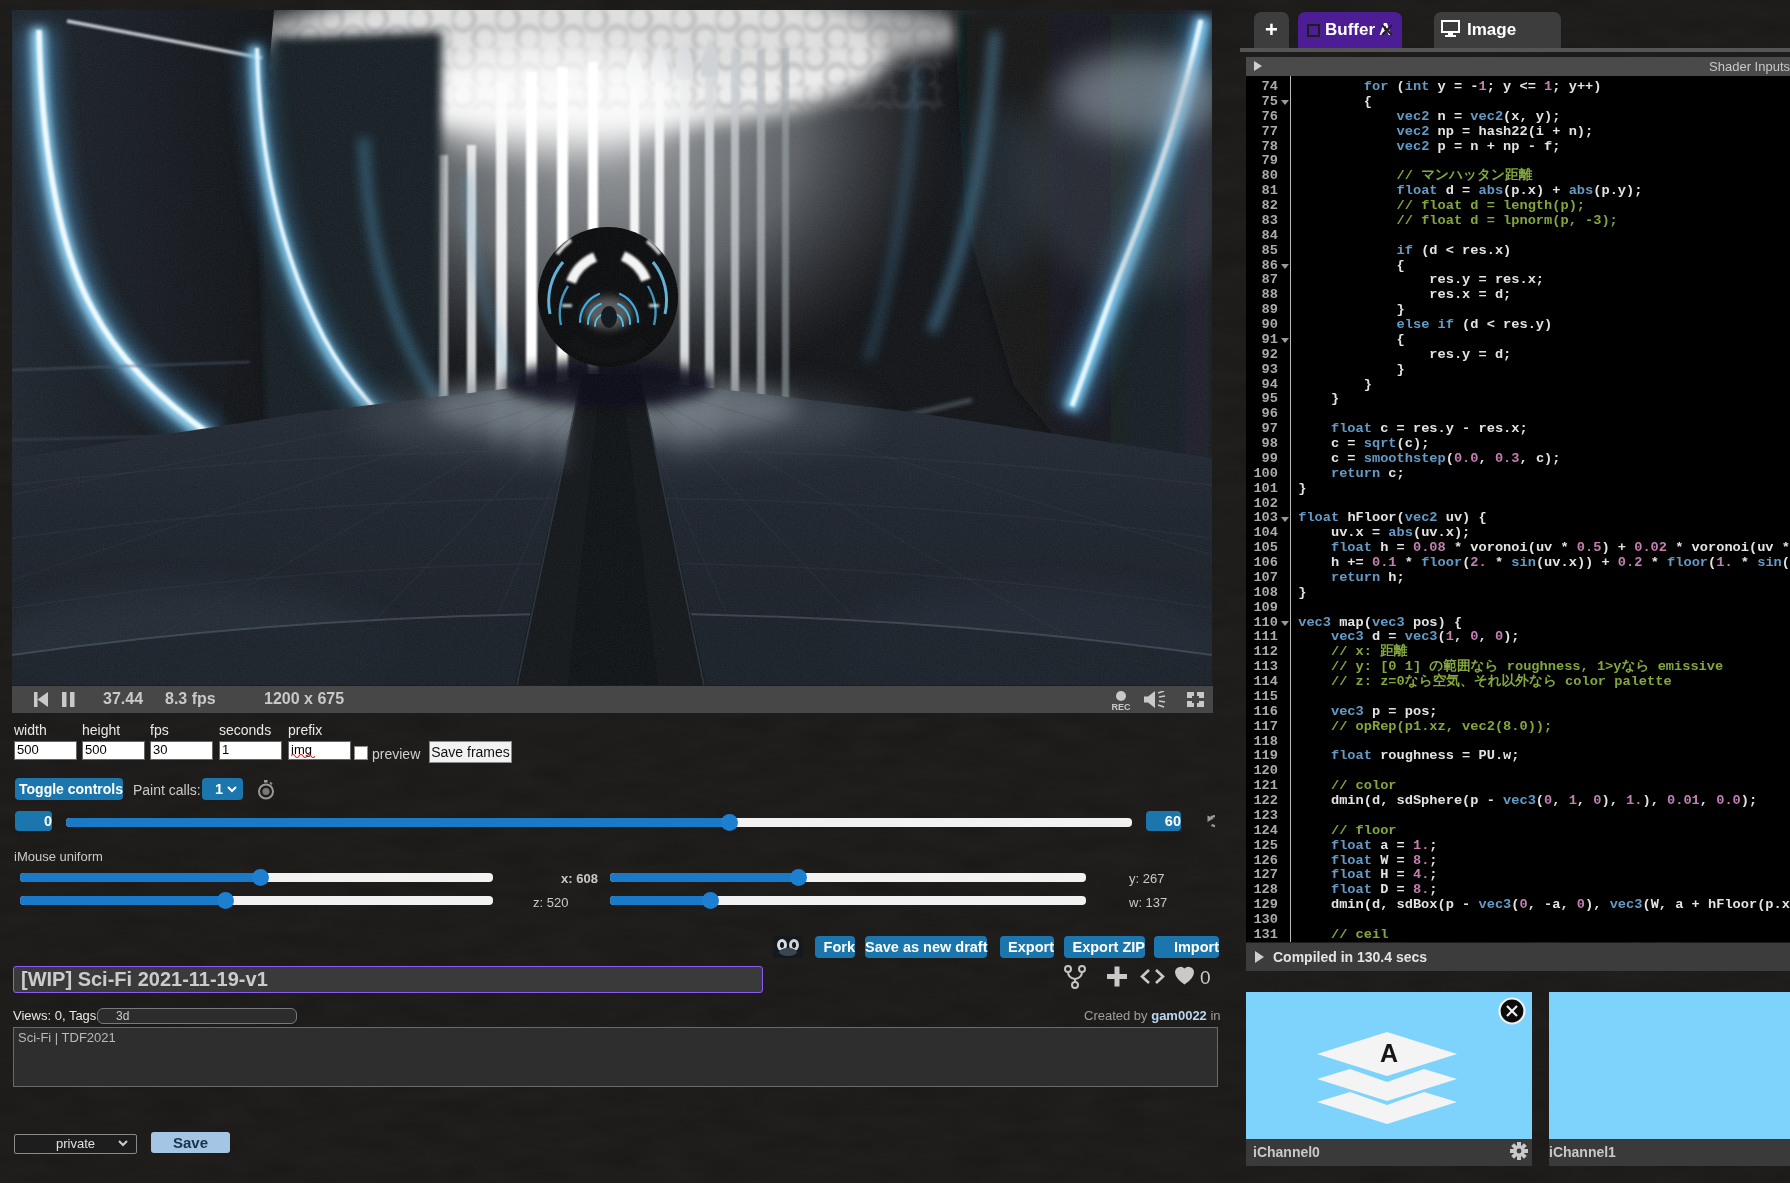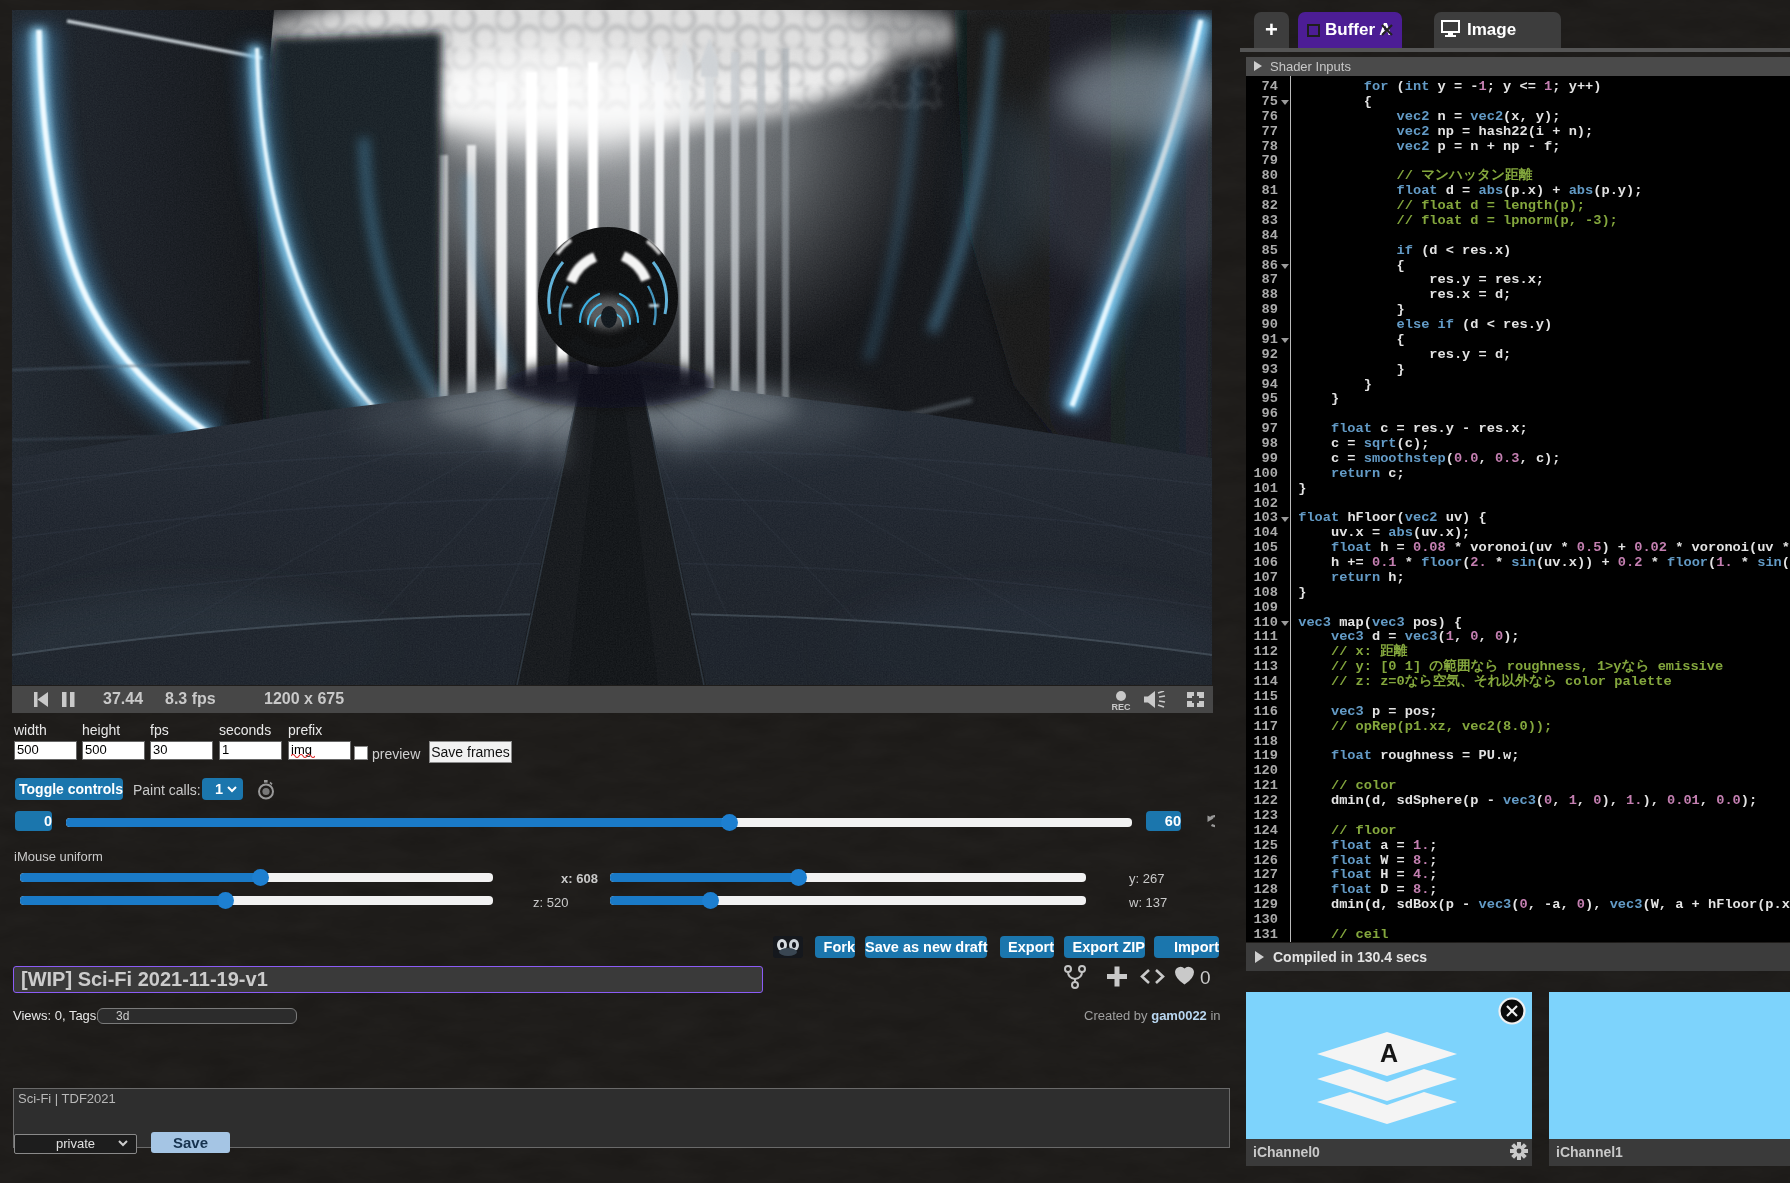--- a/index.html
+++ b/index.html
@@ -18,32 +18,32 @@
   
   .track{position:absolute;height:9px;background:#f2f2f2;border-radius:4px;}
   .fill{position:absolute;height:9px;background:#1a7ac7;border-radius:4px 0 0 4px;}
   .thumb{position:absolute;width:17px;height:17px;border-radius:50%;background:#1d7fd0;}
   .slab{position:absolute;color:#c9c9c9;font-size:13px;}
   
   #title{left:13px;top:966px;width:741px;height:25px;background:#3a3a3a;border:1px solid #8b5cf6;
      border-radius:3px;color:#cccccc;font-weight:bold;font-size:20px;padding:0 0 0 7px;line-height:25px;}
   #tagbox{left:97px;top:1008px;width:180px;height:14px;background:#2c2c2c;border:1px solid #7a7a7a;
      border-radius:6px;color:#cccccc;font-size:12px;padding:0 0 0 18px;line-height:14px;}
-  #desc{left:13px;top:1088px;width:1199px;height:56px;background:#2e2e2e;border:1px solid #6a6a6a;
-     color:#b9b9b9;font-size:13px;padding:2px 12px 0 4px;}
+  #desc{left:13px;top:1027px;width:1199px;height:56px;background:#2e2e2e;border:1px solid #6a6a6a;
+     color:#b9b9b9;font-size:13px;padding:2px 0 0 4px;}
   #privsel{left:14px;top:1134px;width:121px;height:18px;background:#1d1d1d;border:1px solid #8a8a8a;
      border-radius:2px;color:#e0e0e0;font-size:13px;text-align:center;line-height:18px;}
   #savebtn{left:151px;top:1132px;width:79px;height:21px;background:#a5c5e4;color:#16324e;
      font-weight:bold;font-size:15px;text-align:center;line-height:21px;border-radius:3px;}
   
   .tab{position:absolute;top:12px;height:36px;background:#3d3d3d;border-radius:7px 7px 0 0;
        color:#fff;font-weight:bold;font-size:17px;}
   #tabstrip-line{left:1240px;top:48px;width:550px;height:4px;background:#555555;}
   #shaderinputs{left:1246px;top:57px;width:544px;height:19px;background:#4a4a4a;color:#c8c8c8;
-       font-size:13px;line-height:19px;}
+       font-size:13px;line-height:19px;text-align:right;}
   #codebox{left:1246px;top:76px;width:584px;height:866px;background:#000;overflow:hidden;}
   #code{position:absolute;left:0;top:4px;font-family:"Liberation Mono",monospace;
         font-size:13.66px;line-height:14.88px;font-weight:bold;color:#e3e3e3;white-space:pre;}
   #code .ln{display:inline-block;width:32px;text-align:right;color:#ababab;}
   #code .fold{display:inline-block;width:12px;}
   .ftri{position:absolute;width:0;height:0;border-left:4px solid transparent;border-right:4px solid transparent;border-top:5px solid #9a9a9a;}
   .rtri{position:absolute;width:0;height:0;border-top:6px solid transparent;border-bottom:6px solid transparent;border-left:9px solid #cfcfcf;}
   .k{color:#639bc6;} .n{color:#c47fb1;} .c{color:#84a73d;}
   #gutterline{left:1290px;top:76px;width:1px;height:866px;background:#bbbbbb;}
   #compiled{left:1246px;top:943px;width:544px;height:28px;background:#3c3c3c;color:#e3e3e3;
@@ -377,21 +377,21 @@
 <span class="ln">130</span><span class="fold"> </span> 
 <span class="ln">131</span><span class="fold"> </span> <span class="c">    // ceil</span></pre>
   </div>
 <div class="abs" id="gutterline"></div>
 <div class="abs" id="compiled"><span style="margin-left:27px;">Compiled in 130.4 secs</span><div class="rtri" style="left:9px;top:8px;"></div></div>
 
 <div class="chan" style="left:1246px;width:286px;">
   <div class="chanlab"><span style="margin-left:7px;">iChannel0</span></div>
 </div>
 <div class="chan" style="left:1549px;width:286px;">
-  <div class="chanlab"><span style="margin-left:7px;">iChannel1</span></div>
+  <div class="chanlab"><span style="">iChannel1</span></div>
 </div>
 <div class="abs" id="botstrip"></div>
 
 <svg class="abs" style="left:34px;top:691px" width="42" height="17">
   <rect x="0" y="1" width="3.5" height="15" fill="#c9c9c9"></rect>
   <polygon points="14,1 14,16 3.5,8.5" fill="#c9c9c9"></polygon>
   <rect x="28" y="1" width="4.5" height="15" fill="#c9c9c9"></rect>
   <rect x="36" y="1" width="4.5" height="15" fill="#c9c9c9"></rect>
 </svg>
 

